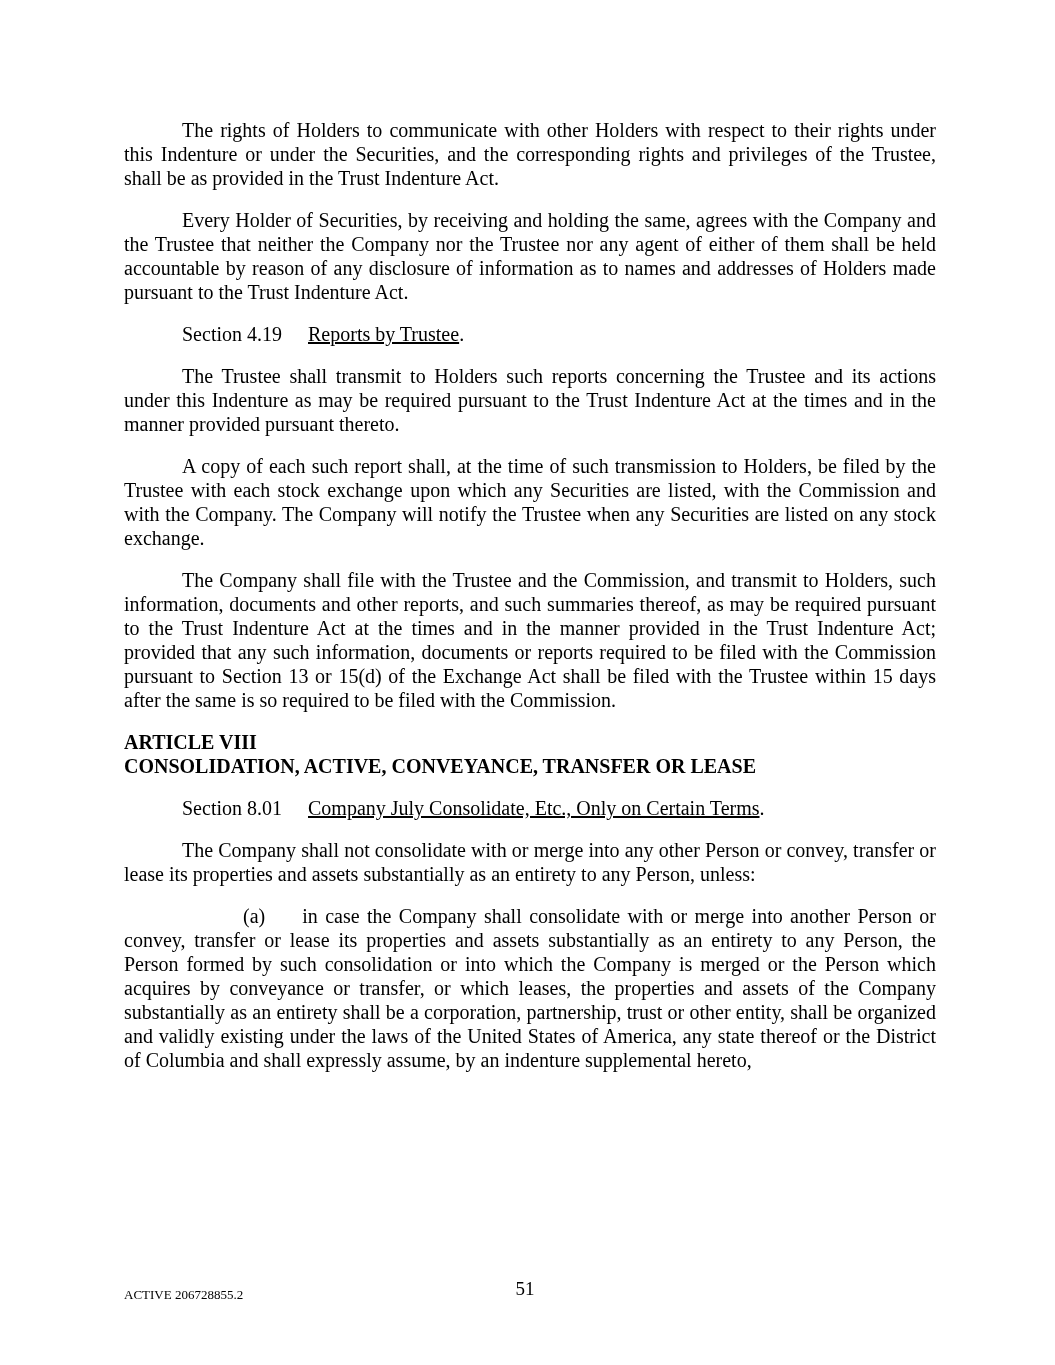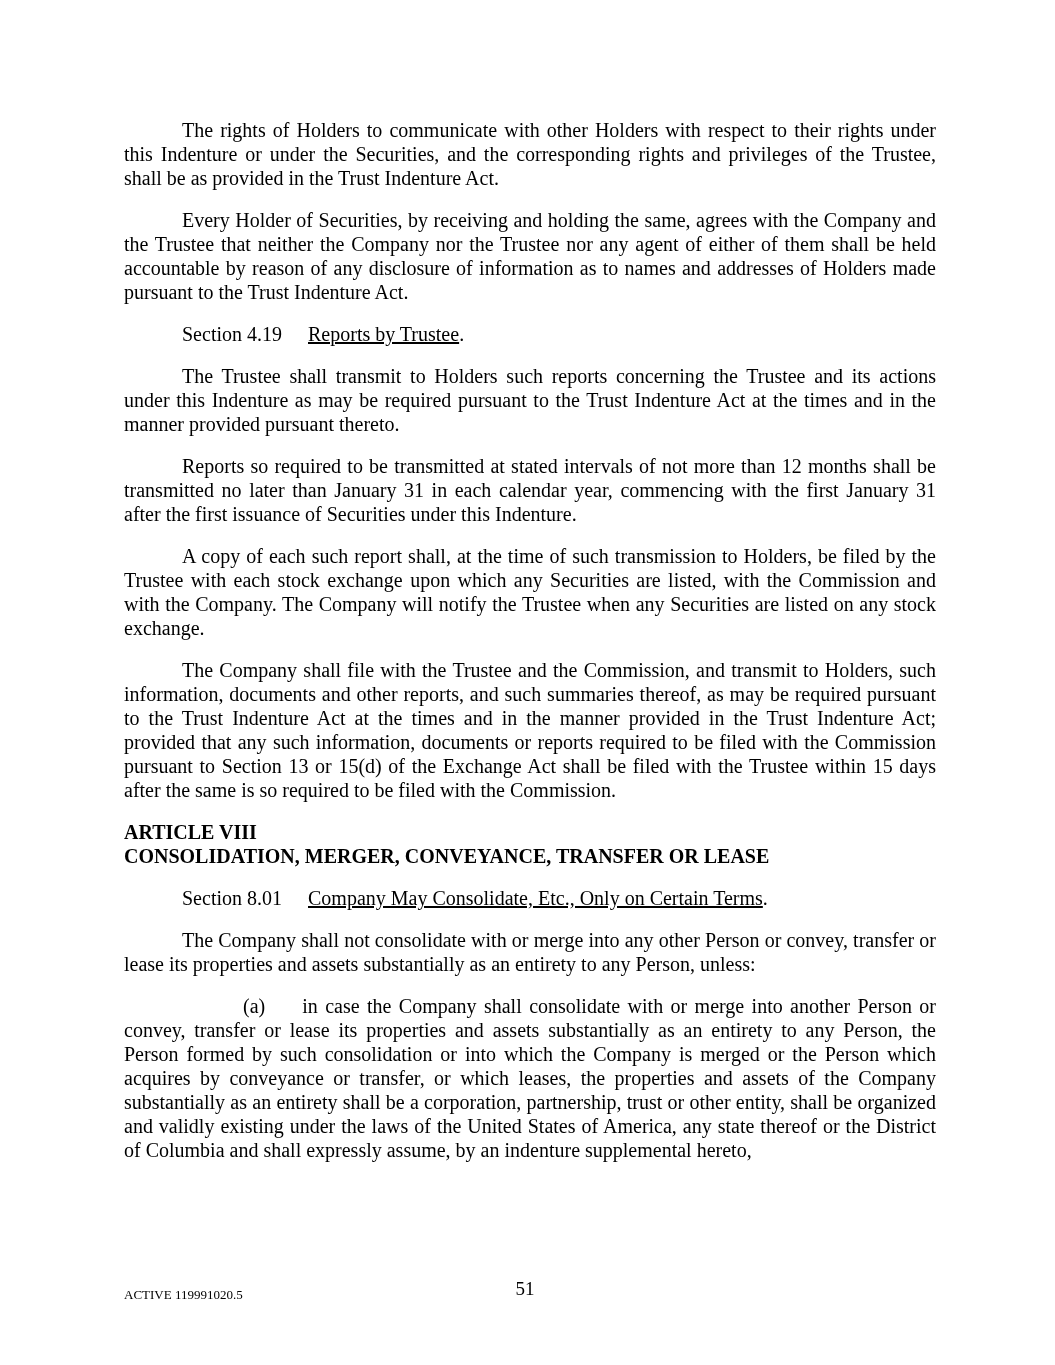--- a/index.html
+++ b/index.html
@@ -85,32 +85,31 @@
   <div class="content">
 
     <p class="para">The rights of Holders to communicate with other Holders with respect to their rights under this Indenture or under the Securities, and the corresponding rights and privileges of the Trustee, shall be as provided in the Trust Indenture Act.</p>
 
     <p class="para">Every Holder of Securities, by receiving and holding the same, agrees with the Company and the Trustee that neither the Company nor the Trustee nor any agent of either of them shall be held accountable by reason of any disclosure of information as to names and addresses of Holders made pursuant to the Trust Indenture Act.</p>
 
     <p class="heading"><span>Section 4.19</span><span class="tabgap"></span><span class="underlined">Reports by Trustee</span><span>.</span></p>
 
     <p class="para">The Trustee shall transmit to Holders such reports concerning the Trustee and its actions under this Indenture as may be required pursuant to the Trust Indenture Act at the times and in the manner provided pursuant thereto.</p>
 
-    <p class="para">Reports so required to be transmitted at stated intervals of not more than 12 months shall be transmitted no later than January 31 in each calendar year, commencing with the first January 31 after the first issuance of Securities under this Indenture.</p>
 
     <p class="para">A copy of each such report shall, at the time of such transmission to Holders, be filed by the Trustee with each stock exchange upon which any Securities are listed, with the Commission and with the Company.  The Company will notify the Trustee when any Securities are listed on any stock exchange.</p>
 
 
     <p class="para">The Company shall file with the Trustee and the Commission, and transmit to Holders, such information, documents and other reports, and such summaries thereof, as may be required pursuant to the Trust Indenture Act at the times and in the manner provided in the Trust Indenture Act; provided that any such information, documents or reports required to be filed with the Commission pursuant to Section 13 or 15(d) of the Exchange Act shall be filed with the Trustee within 15 days after the same is so required to be filed with the Commission.</p>
 
-    <p class="article-heading"><span>ARTICLE VIII</span><br><span>CONSOLIDATION, MERGER, CONVEYANCE, TRANSFER OR LEASE</span></p>
+    <p class="article-heading"><span>ARTICLE VIII</span><br><span>CONSOLIDATION, ACTIVE, CONVEYANCE, TRANSFER OR LEASE</span></p>
 
-    <p class="heading"><span>Section 8.01</span><span class="tabgap"></span><span class="underlined">Company May Consolidate, Etc., Only on Certain Terms</span><span>.</span></p>
+    <p class="heading"><span>Section 8.01</span><span class="tabgap"></span><span class="underlined">Company July Consolidate, Etc., Only on Certain Terms</span><span>.</span></p>
 
     <p class="para">The Company shall not consolidate with or merge into any other Person or convey, transfer or lease its properties and assets substantially as an entirety to any Person, unless:</p>
 
     <p class="item-para"><span class="item-marker">(a)</span><span class="item-gap"></span><span>in case the Company shall consolidate with or merge into another Person or convey, transfer or lease its properties and assets substantially as an entirety to any Person, the Person formed by such consolidation or into which the Company is merged or the Person which acquires by conveyance or transfer, or which leases, the properties and assets of the Company substantially as an entirety shall be a corporation, partnership, trust or other entity, shall be organized and validly existing under the laws of the United States of America, any state thereof or the District of Columbia and shall expressly assume, by an indenture supplemental hereto,</span></p>
 
   </div>
 
-  <div class="footer-docid">ACTIVE 119991020.5</div>
+  <div class="footer-docid">ACTIVE 206728855.2</div>
   <div class="footer-pagenum">51</div>
 </div>
 
 </body></html>

